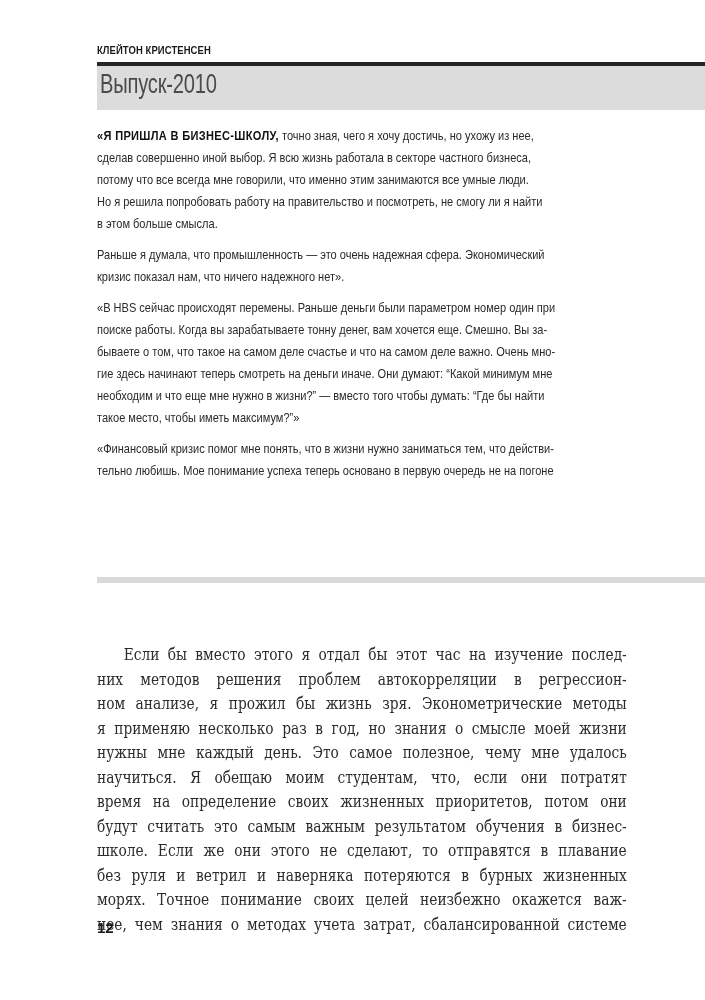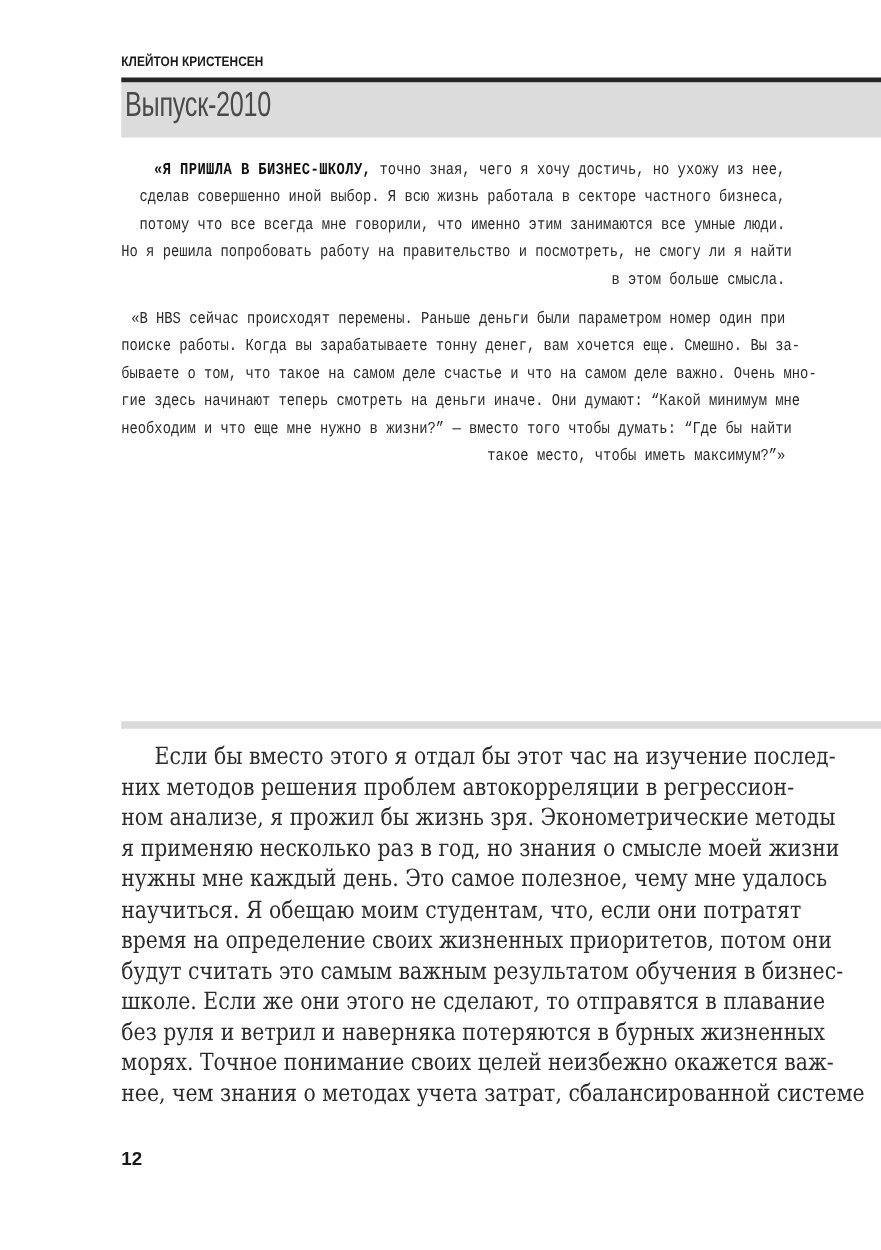--- a/index.html
+++ b/index.html
@@ -53,25 +53,24 @@
       white-space: nowrap;
       transform: scaleX(0.72);
       transform-origin: left center;
       letter-spacing: -0.3px;
     }
     .sidebar {
       position: absolute;
       left: 97px;
       top: 125px;
       width: 530px;
-      font-family: Liberation Mono, monospace;
+      font-family: Liberation Sans, sans-serif;
       font-size: 13.3px;
       line-height: 22px;
       color: #2a2a2a;
-      text-align: right;
     }
     .sidebar p {
       margin: 0 0 9px 0;
     }
     .sb-line {
       display: block;
       white-space: nowrap;
       transform: scaleX(0.83);
       transform-origin: left center;
       width: 640px;
@@ -82,24 +81,24 @@
       position: absolute;
       left: 97px;
       right: 0;
       top: 577px;
       height: 6px;
       background: #dadada;
     }
     .body-text {
       position: absolute;
       left: 97px;
-      top: 593px;
+      top: 643px;
       width: 530px;
       font-family: "DejaVu Serif", "Liberation Serif", serif;
-      font-size: 19px;
+      font-size: 16px;
       line-height: 24.5px;
       color: #2b2b2b;
     }
     .bt-line {
       display: block;
       width: 616px;
       transform: scaleX(0.86);
       transform-origin: left center;
       text-align: justify;
       text-align-last: justify;
@@ -129,32 +128,40 @@
 <div class="sidebar">
 
   <p>
     <span class="sb-line"><span class="b caps">«Я ПРИШЛА В БИЗНЕС-ШКОЛУ,</span><span> точно зная, чего я хочу достичь, но ухожу из нее,</span></span>
     <span class="sb-line">сделав совершенно иной выбор. Я всю жизнь работала в секторе частного бизнеса,</span>
     <span class="sb-line">потому что все всегда мне говорили, что именно этим занимаются все умные люди.</span>
     <span class="sb-line">Но я решила попробовать работу на правительство и посмотреть, не смогу ли я найти</span>
     <span class="sb-line">в этом больше смысла.</span>
   </p>
 
+  <p>
+    <span class="sb-line">Раньше я думала, что промышленность — это очень надежная сфера. Экономический</span>
+    <span class="sb-line">кризис показал нам, что ничего надежного нет».</span>
+  </p>
 
 
   <p>
     <span class="sb-line">«В HBS сейчас происходят перемены. Раньше деньги были параметром номер один при</span>
     <span class="sb-line">поиске работы. Когда вы зарабатываете тонну денег, вам хочется еще. Смешно. Вы за-</span>
     <span class="sb-line">бываете о том, что такое на самом деле счастье и что на самом деле важно. Очень мно-</span>
     <span class="sb-line">гие здесь начинают теперь смотреть на деньги иначе. Они думают: “Какой минимум мне</span>
     <span class="sb-line">необходим и что еще мне нужно в жизни?” — вместо того чтобы думать: “Где бы найти</span>
     <span class="sb-line">такое место, чтобы иметь максимум?”»</span>
   </p>
 
 
+  <p>
+    <span class="sb-line">«Финансовый кризис помог мне понять, что в жизни нужно заниматься тем, что действи-</span>
+    <span class="sb-line">тельно любишь. Мое понимание успеха теперь основано в первую очередь не на погоне</span>
+  </p>
 </div>
 
 <div class="rule-light"></div>
 
 <div class="body-text">
   <span class="bt-line indent">Если бы вместо этого я отдал бы этот час на изучение послед-</span>
   <span class="bt-line">них методов решения проблем автокорреляции в регрессион-</span>
   <span class="bt-line">ном анализе, я прожил бы жизнь зря. Эконометрические методы</span>
   <span class="bt-line">я применяю несколько раз в год, но знания о смысле моей жизни</span>
   <span class="bt-line">нужны мне каждый день. Это самое полезное, чему мне удалось</span>

